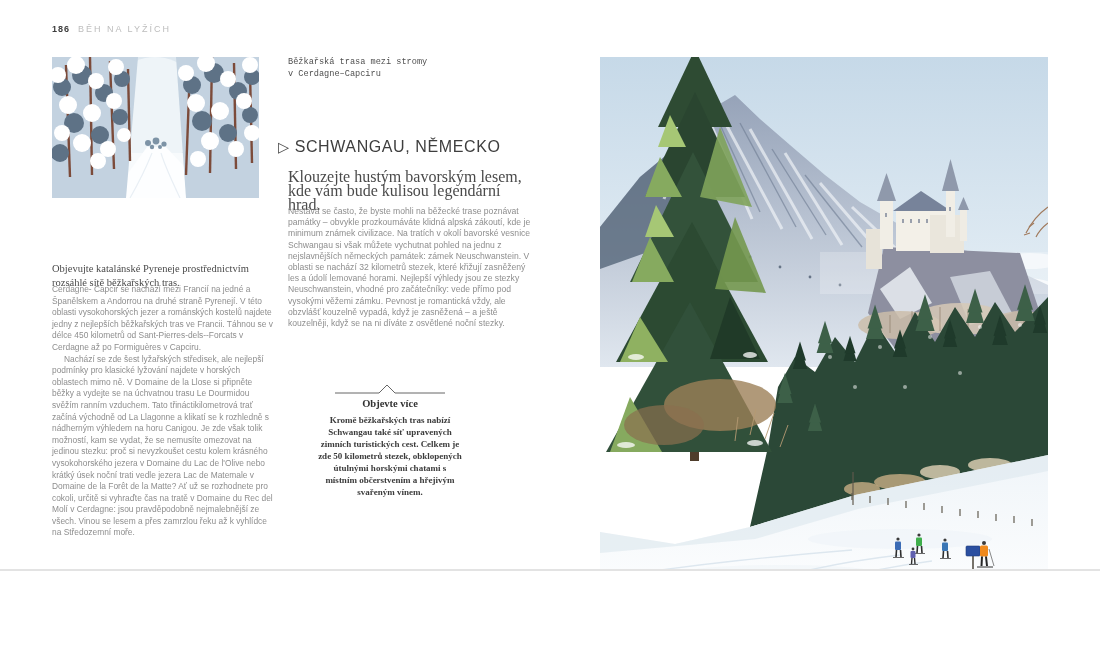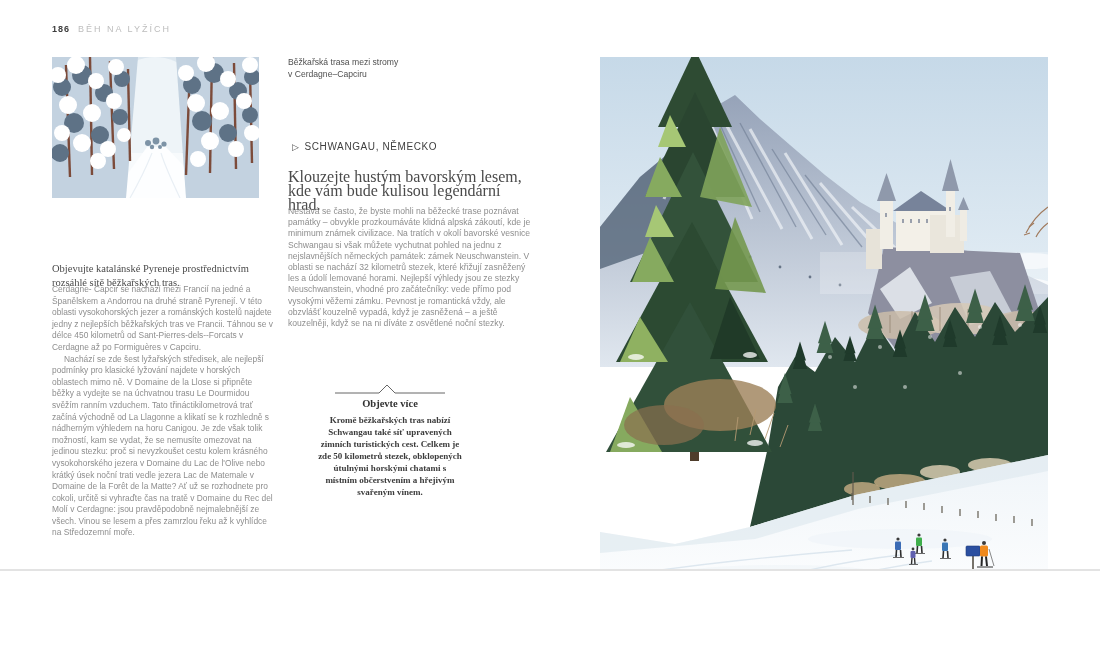--- a/index.html
+++ b/index.html
@@ -10,31 +10,31 @@
   
   .runhead{position:absolute;left:52px;top:24px;font-size:9px;letter-spacing:2px;color:#bdbdbd;}
   .runhead .folio{color:#3c3c3c;font-weight:bold;letter-spacing:1px;margin-right:8px;}
   .runfoot{position:absolute;right:52px;top:630px;font-size:11px;letter-spacing:2px;color:#bdbdbd;text-align:center;}
   .runfoot .folio{color:#3c3c3c;font-weight:bold;letter-spacing:1px;margin-left:8px;}
   
   .thumb{position:absolute;left:52px;top:57px;width:207px;height:141px;display:block;}
   .headline{position:absolute;color:#3e3e3e;font-weight:400;letter-spacing:.6px;margin:0;}
   .headline .marker{margin-right:5px;color:#4a4a4a;font-size:90%;}
   .h-left{left:52px;top:214px;width:230px;font-size:13px;line-height:17px;}
-  .h-mid{left:292px;top:138px;width:250px;font-size:10px;line-height:18px;}
+  .h-mid{left:278px;top:138px;width:250px;font-size:16px;line-height:18px;}
   .standfirst{position:absolute;font-family:"Liberation Serif",serif;color:#4a4a4a;margin:0;}
   .sf-left{left:52px;top:262px;width:222px;font-size:10.5px;line-height:14px;}
   .sf-mid{left:288px;top:170px;width:240px;font-size:16px;line-height:14px;}
   .body{position:absolute;color:#8e8e8e;margin:0;}
   .body p{margin:0;}
   .b-left{left:52px;top:284px;width:224px;font-size:8.4px;line-height:11.6px;}
   .b-left p + p{text-indent:12px;}
   .b-mid{left:288px;top:206px;width:246px;font-size:8.6px;line-height:11.2px;}
   
-  .cap{position:absolute;font-family:Liberation Sans, sans-serif;font-size:8.6px;line-height:12px;color:#4f4f4f;white-space:pre-line;}
+  .cap{position:absolute;font-family:Liberation Mono, monospace;font-size:8.6px;line-height:12px;color:#4f4f4f;white-space:pre-line;}
   .cap-top{left:288px;top:56px;width:200px;}
   .cap-bottom{left:378px;top:577px;width:122px;text-align:right;}
   
   .divider{position:absolute;left:335px;top:384px;width:110px;height:12px;}
   .disc-head{position:absolute;left:320px;top:398px;width:140px;text-align:center;
     font-family:"Liberation Serif",serif;font-weight:bold;font-size:10.5px;color:#333;margin:0;}
   .disc-body{position:absolute;left:318px;top:414px;width:144px;text-align:center;
     font-family:"Liberation Serif",serif;font-weight:bold;font-size:9px;line-height:12px;color:#3c3c3c;margin:0;}
   
   .hero{position:absolute;left:600px;top:57px;width:448px;height:568px;display:block;}

